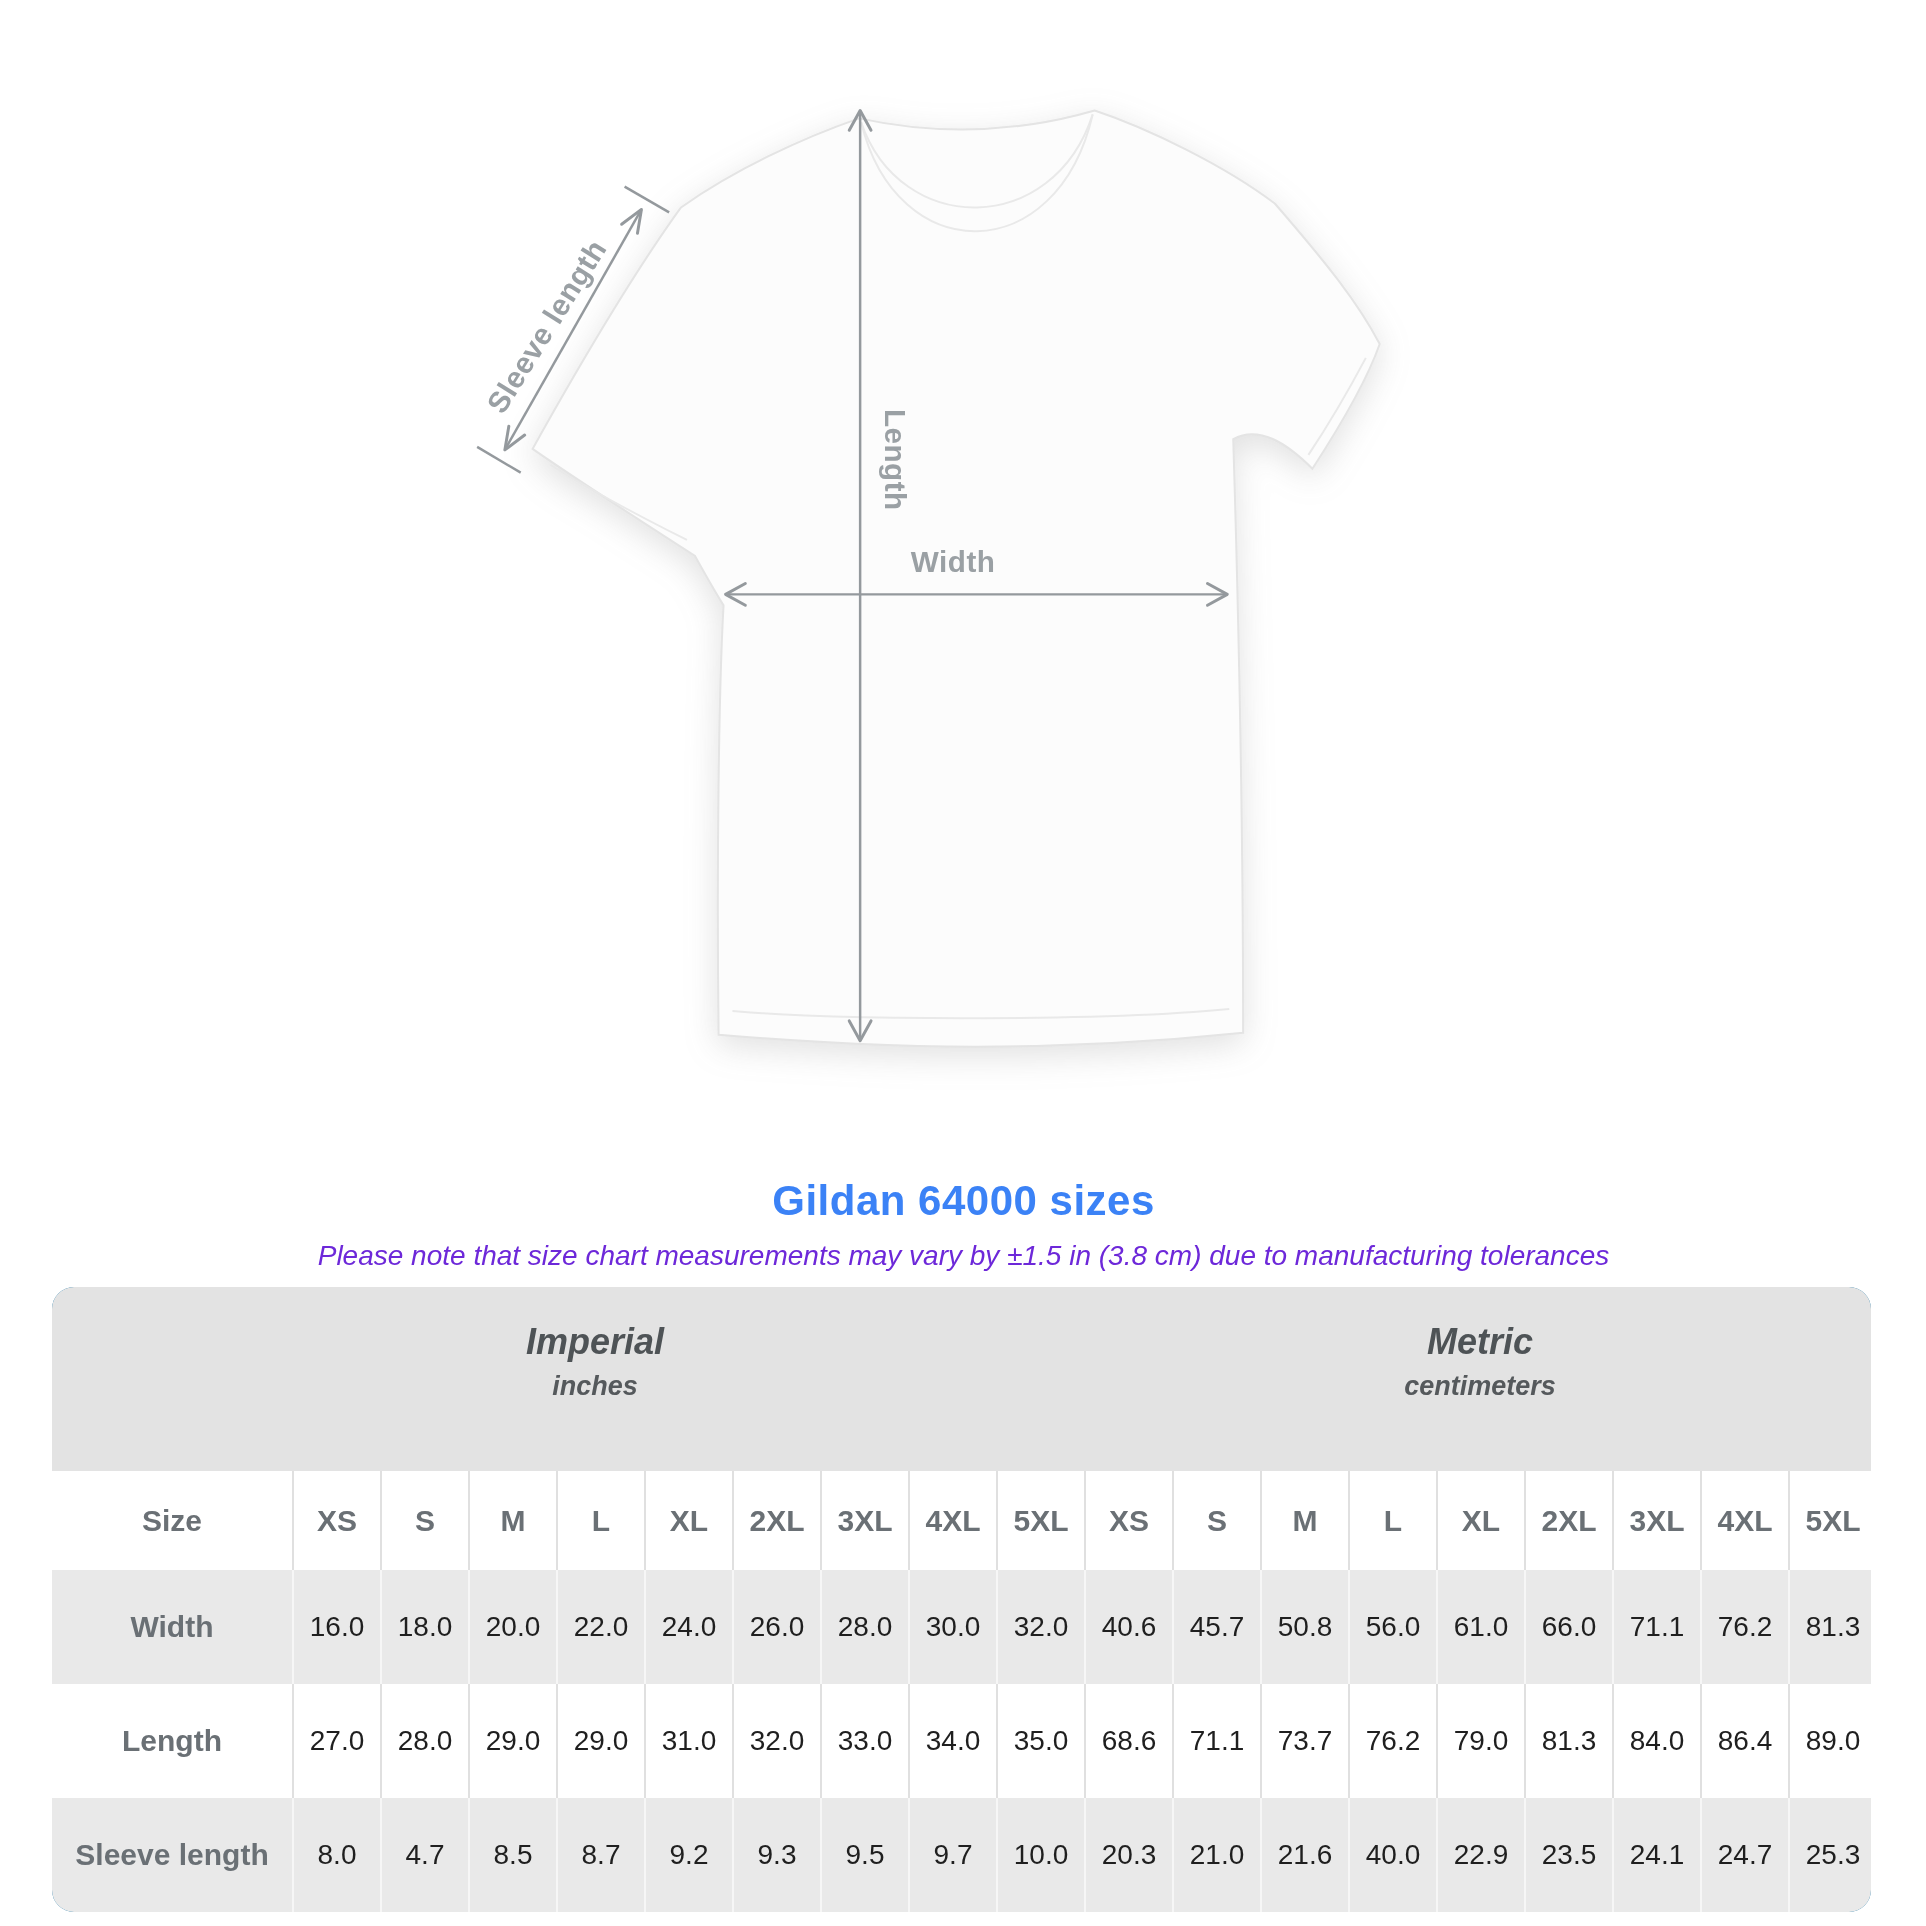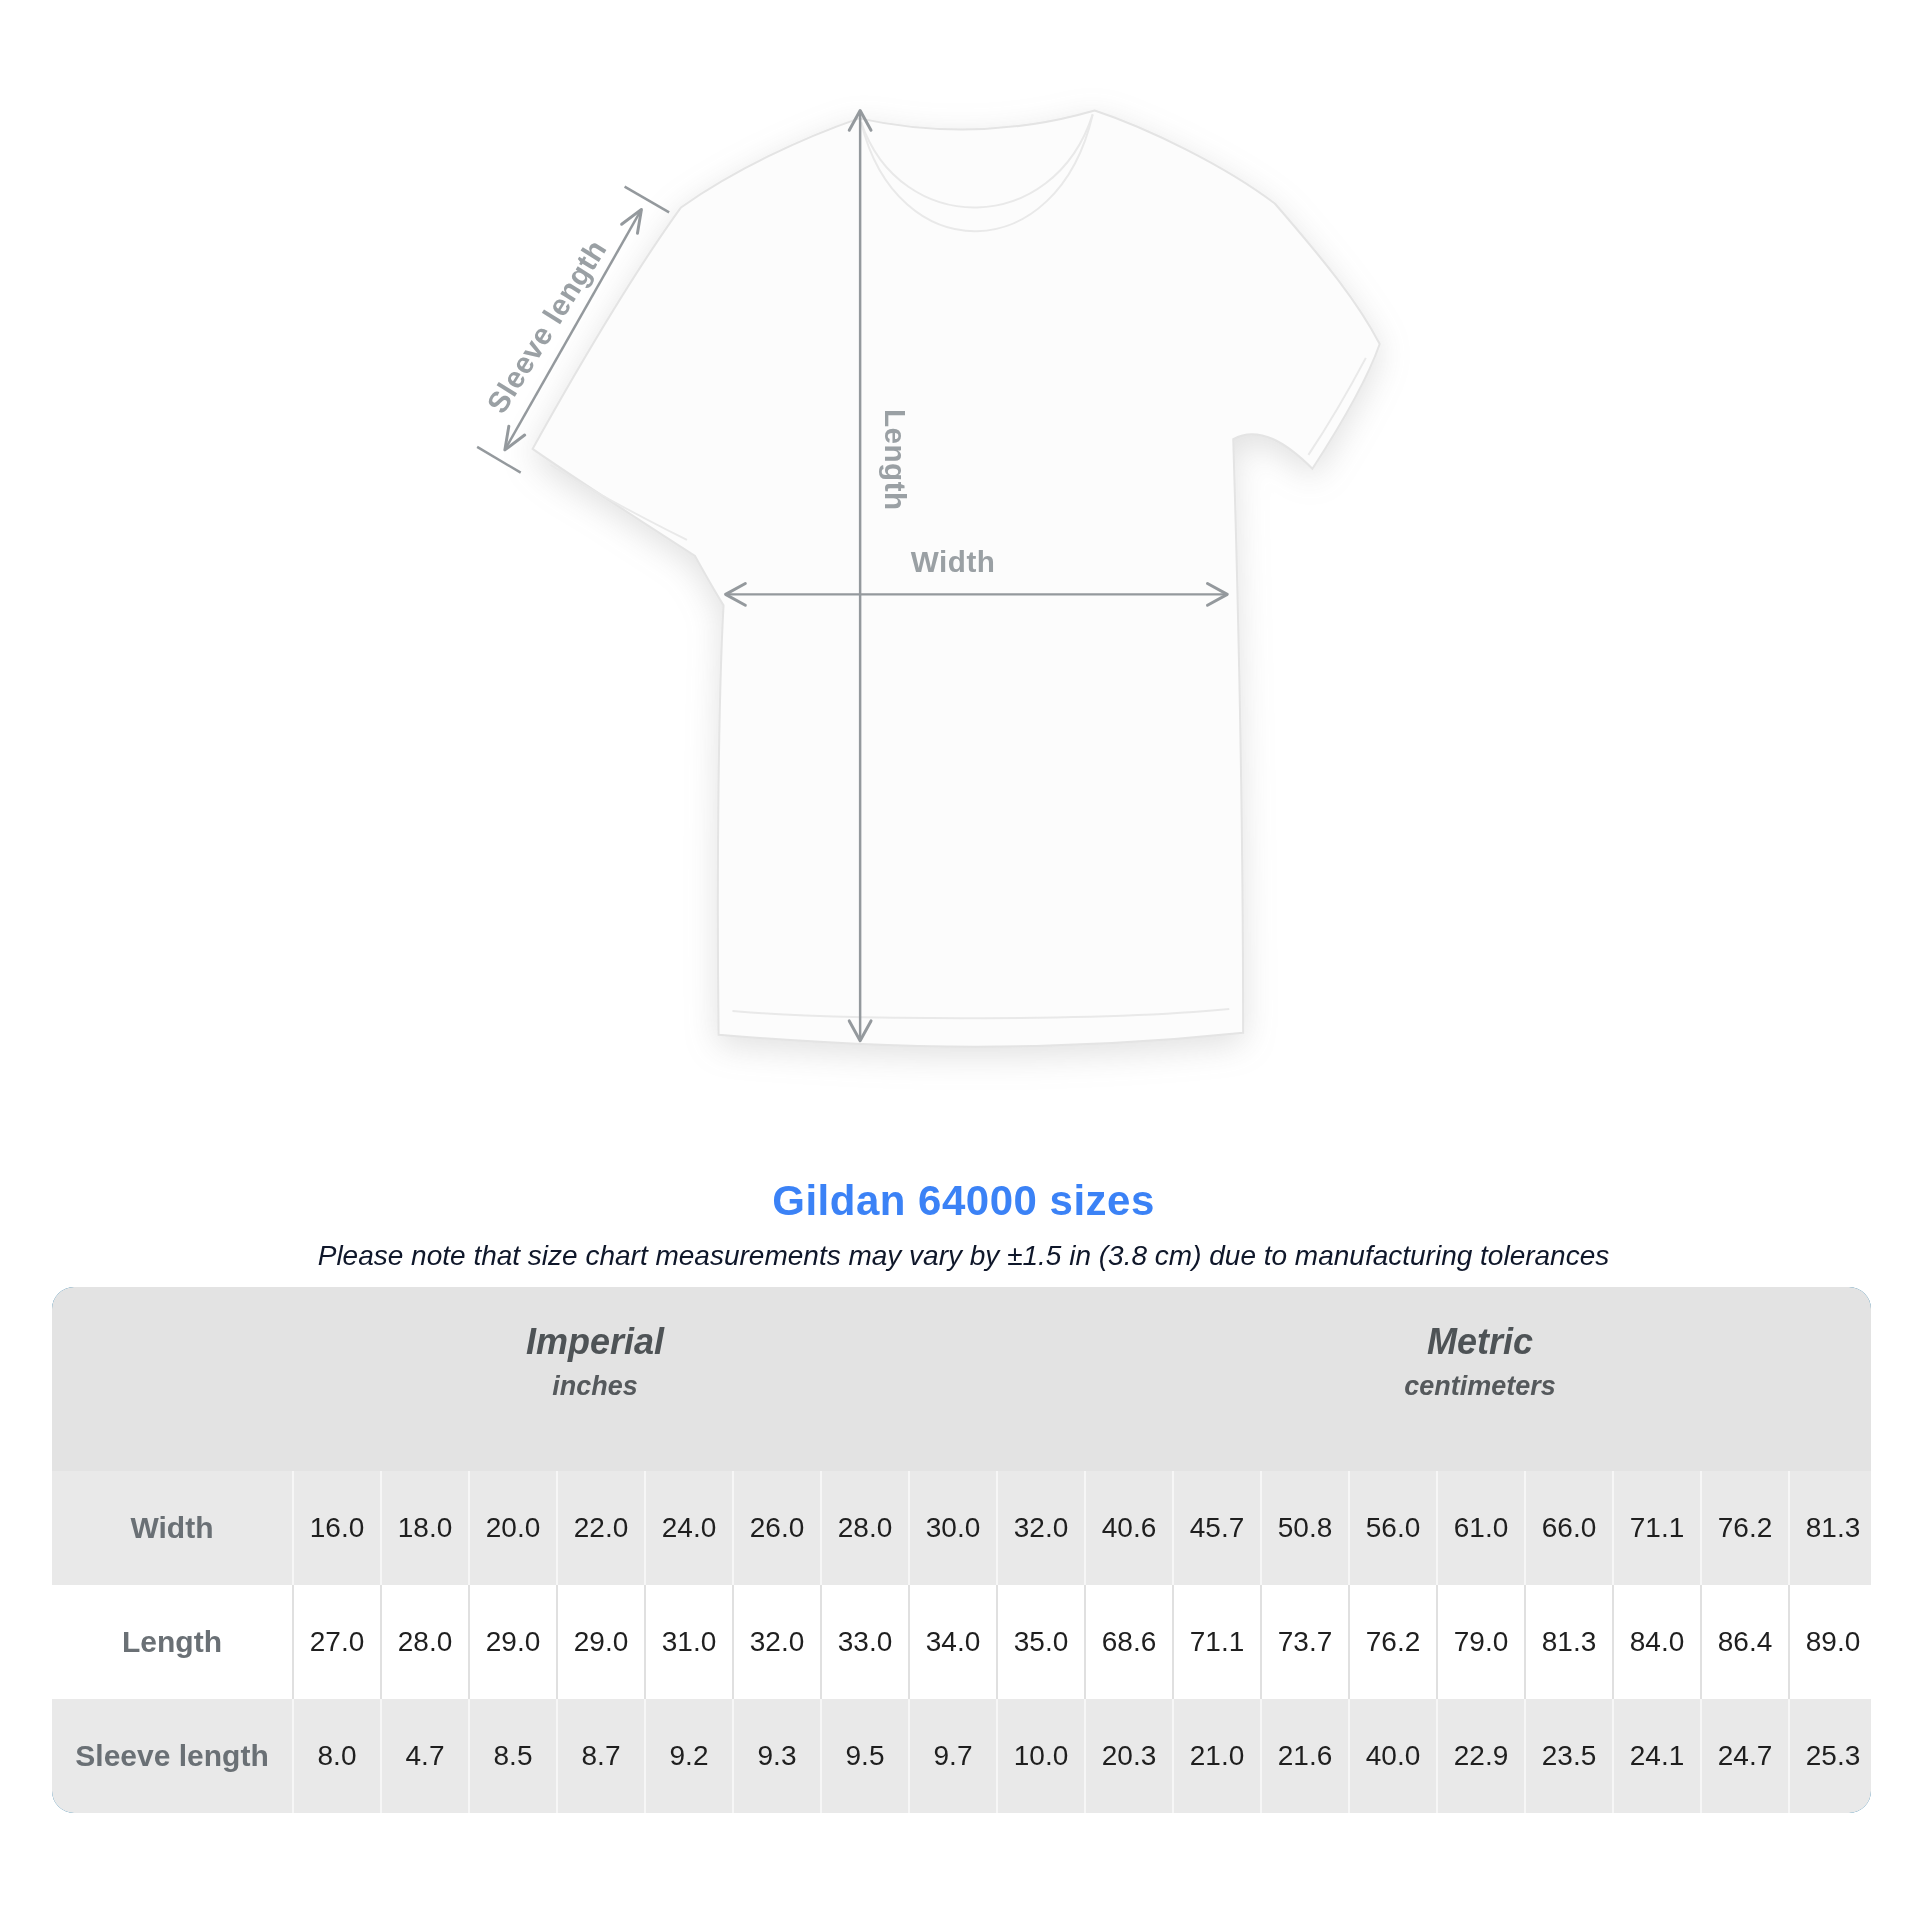--- a/index.html
+++ b/index.html
@@ -15,21 +15,21 @@
   .dim-line{stroke:#94999d;stroke-width:2.5;fill:none;}
   .dim-head{stroke:#94999d;stroke-width:3;fill:none;stroke-linecap:round;stroke-linejoin:round;}
   .dim-label{fill:#9aa0a4;font-size:30px;font-weight:bold;letter-spacing:0.5px;}
   
   .title{
     position:absolute;left:0;top:1177px;width:100%;text-align:center;
     font-size:42px;font-weight:bold;color:#3b82f6;letter-spacing:0.5px;
   }
   .subtitle{
     position:absolute;left:0;top:1240px;width:100%;text-align:center;
-    font-size:28px;font-style:italic;color:#0f172a;
+    font-size:28px;font-style:italic;color:#6d28d9;
   }
   
   .table-wrap{
     position:absolute;left:52px;top:1287px;width:1819px;
     border-radius:22px;overflow:hidden;background:#0369a1;
   }
   table.size-chart{border-collapse:separate;border-spacing:0;table-layout:fixed;width:1819px;}
   table.size-chart col.c-label{width:240px;}
   table.size-chart col.c-data{width:88px;}
   .group-row th{
@@ -138,20 +138,41 @@
         <tr class="group-row">
           <th colspan="10" class="group-imperial">
             <div class="group-label">Imperial</div>
             <div class="group-sub">inches</div>
           </th>
           <th colspan="9">
             <div class="group-label">Metric</div>
             <div class="group-sub">centimeters</div>
           </th>
         </tr>
+        <tr class="size-row">
+          <th>Size</th>
+          <th>XS</th>
+          <th>S</th>
+          <th>M</th>
+          <th>L</th>
+          <th>XL</th>
+          <th>2XL</th>
+          <th>3XL</th>
+          <th>4XL</th>
+          <th>5XL</th>
+          <th>XS</th>
+          <th>S</th>
+          <th>M</th>
+          <th>L</th>
+          <th>XL</th>
+          <th>2XL</th>
+          <th>3XL</th>
+          <th>4XL</th>
+          <th>5XL</th>
+        </tr>
       </thead>
       <tbody>
         <tr class="r-gray">
           <th>Width</th>
           <td>16.0</td>
           <td>18.0</td>
           <td>20.0</td>
           <td>22.0</td>
           <td>24.0</td>
           <td>26.0</td>

